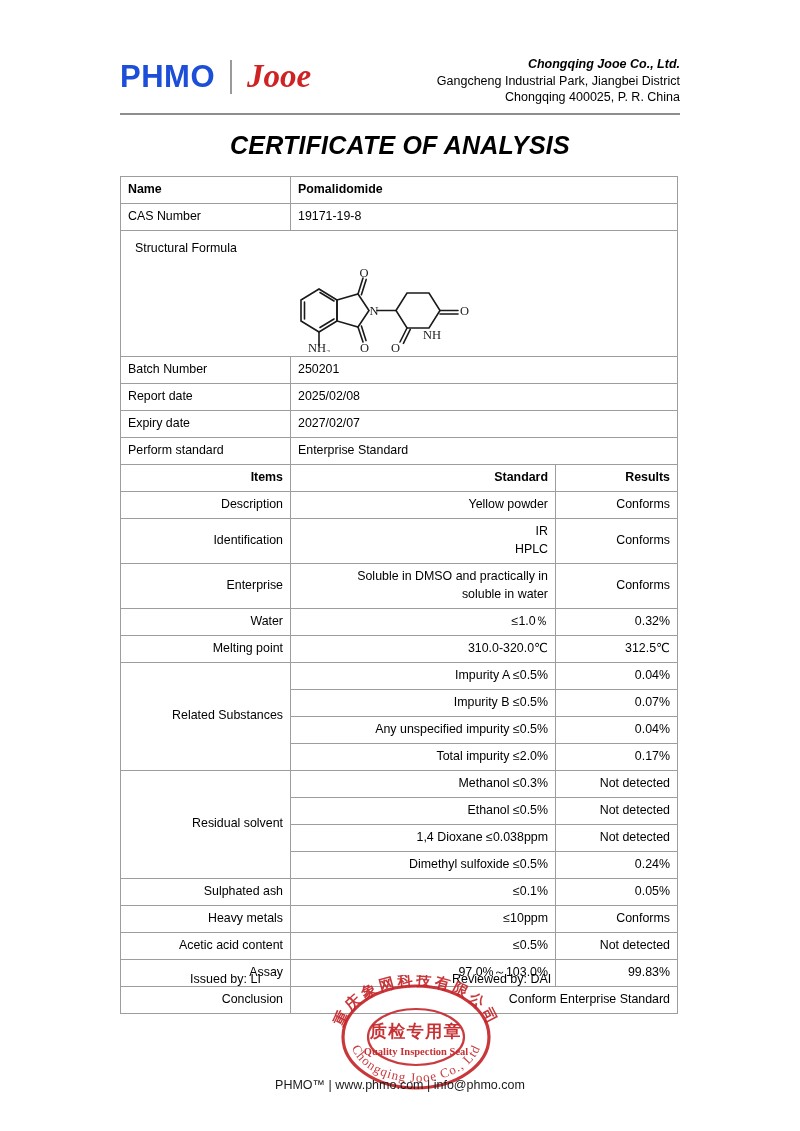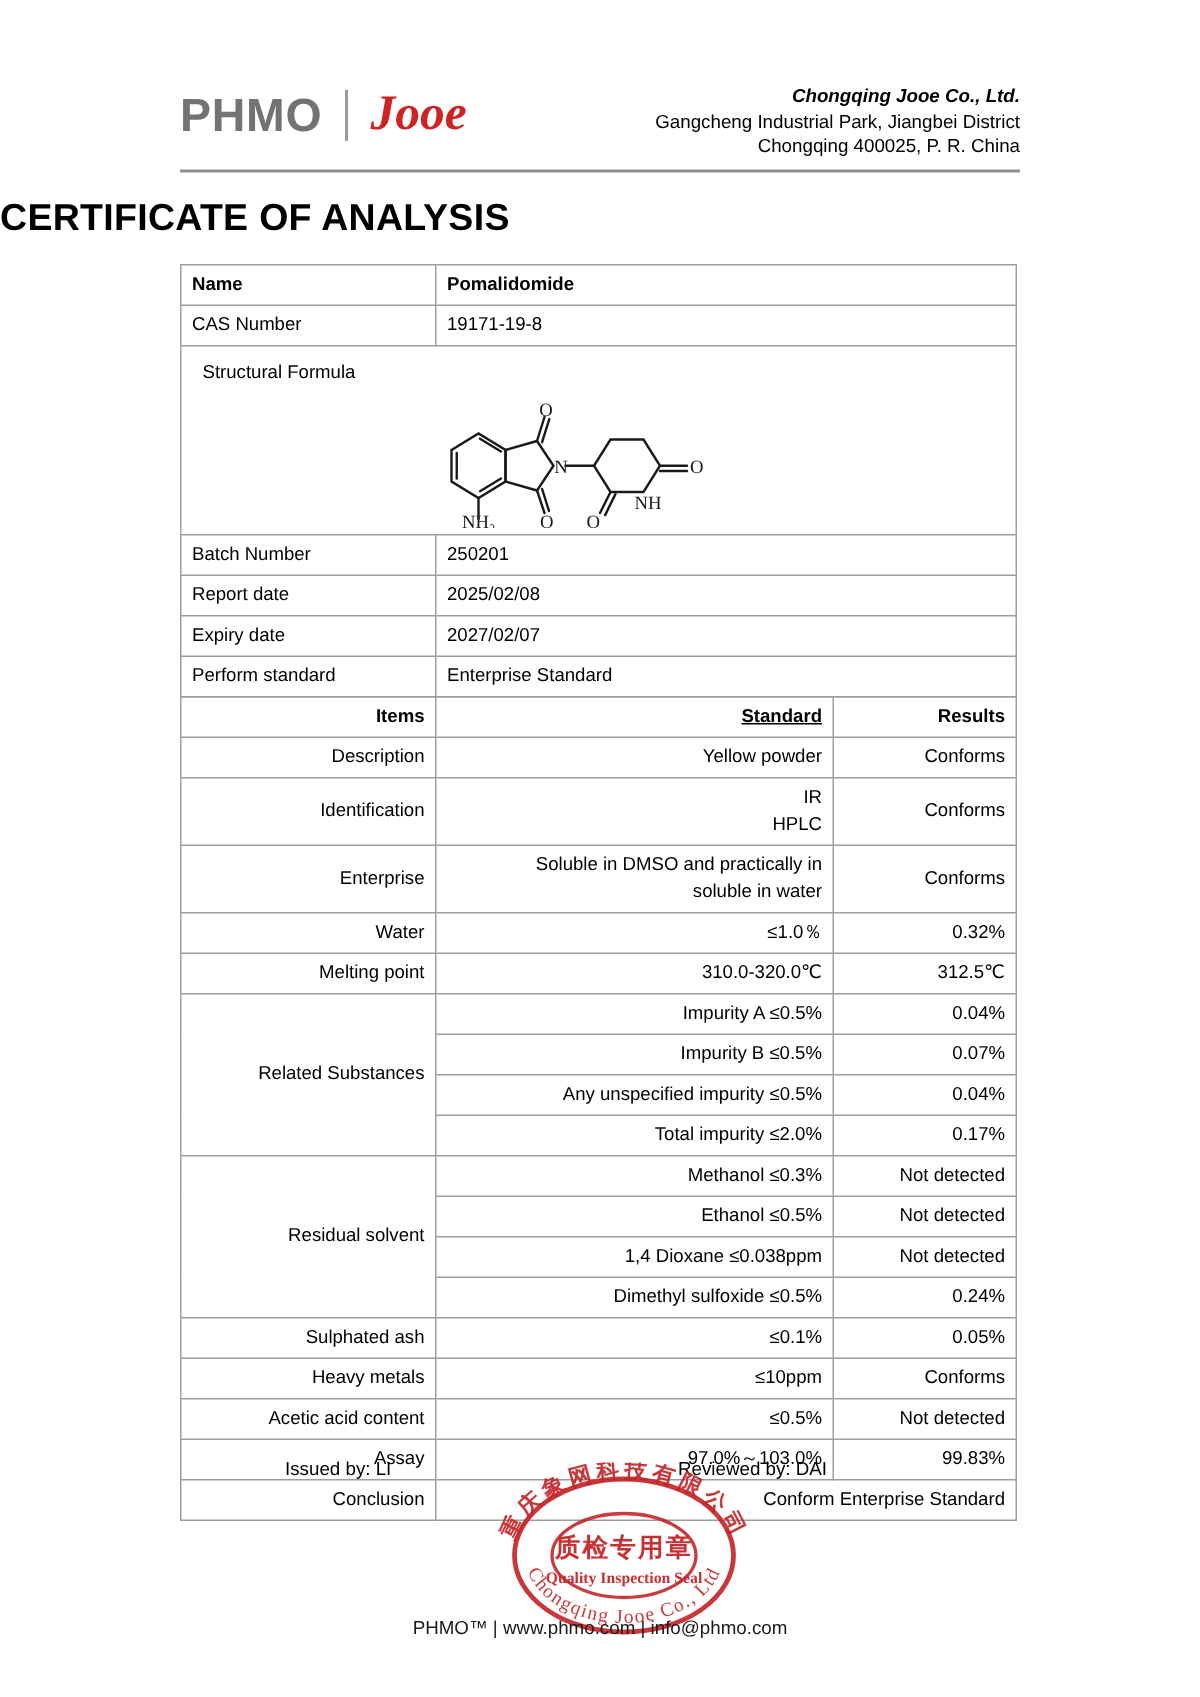--- a/index.html
+++ b/index.html
@@ -9,52 +9,52 @@
     font-family:"Liberation Sans","DejaVu Sans",sans-serif;
     color:#000;
     position:relative;
     overflow:hidden;
   }
   .page{position:absolute;left:0;top:0;width:800px;height:1131px;}
 
   
   .header{position:absolute;left:120px;top:56px;width:560px;height:56px;}
   .logo{position:absolute;left:0;top:2px;display:flex;align-items:center;}
-  .logo-phmo{font-size:31px;font-weight:bold;color:#737373;letter-spacing:.5px;font-family:"Liberation Sans",sans-serif;}
+  .logo-phmo{font-size:31px;font-weight:bold;color:#1d4ed8;letter-spacing:.5px;font-family:"Liberation Sans",sans-serif;}
   .logo-div{width:2px;height:34px;background:#9a9a9a;margin:0 15px;}
   .logo-jooe{font-size:33px;font-weight:bold;font-style:italic;color:#cf2222;font-family:"Liberation Serif",serif;letter-spacing:0px;}
   .addr{position:absolute;right:0;top:0;text-align:right;line-height:1.32;}
   .addr .l1{font-size:12.5px;font-weight:bold;font-style:italic;}
   .addr .l2,.addr .l3{font-size:12.5px;}
   .rule{position:absolute;left:120px;top:113px;width:560px;height:2px;background:#8d8d8d;}
 
   
-  .title{position:absolute;left:0;top:131px;width:800px;
-         font-size:25px;font-weight:bold;letter-spacing:.2px;}
+  .title{position:absolute;left:0;top:131px;width:800px;text-align:center;
+         font-size:25px;font-weight:bold;letter-spacing:.2px;font-style:italic;}
 
   
   table{border-collapse:collapse;position:absolute;}
   .tbl1{left:120px;top:176px;width:558px;}
   .tbl2{left:120px;top:464px;width:558px;text-align:right;}
   .tbl1 td,.tbl2 td{
     border:1px solid #9d9d9d;
     font-size:12.4px;
     padding:4px 7px;
     vertical-align:middle;
     line-height:1.45;
   }
   .tbl1 td{height:13px;}
   .c-label{width:155px;}
   .bold{font-weight:bold;}
   .formula-cell{height:120px;padding:0;text-align:center;vertical-align:top;}
   .formula-label{font-size:12.4px;padding:5px 7px 0 7px;text-align:left;}
   .struct{display:block;margin:2px auto 0 auto;}
 
   .tbl2 .ci{width:155px;}
-  .tbl2 .cs{width:250px;text-decoration:underline;}
+  .tbl2 .cs{width:250px;}
   .tbl2 .cr{width:auto;}
   .tbl2 td{height:12px;}
   .two-line{line-height:1.7;}
 
   
   .sig{position:absolute;top:972px;width:800px;font-size:12.5px;}
   .sig .issued{position:absolute;left:190px;}
   .sig .reviewed{position:absolute;left:452px;}
 
   

